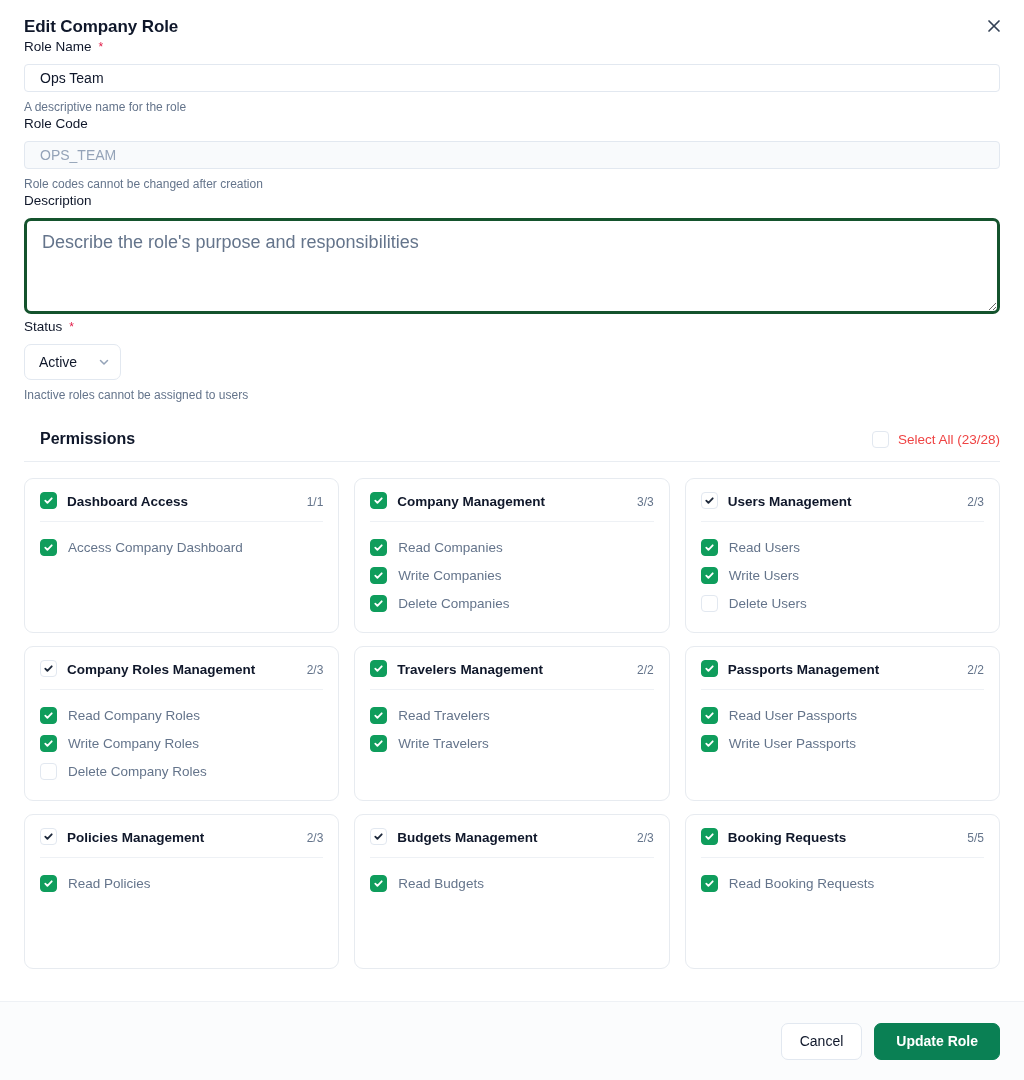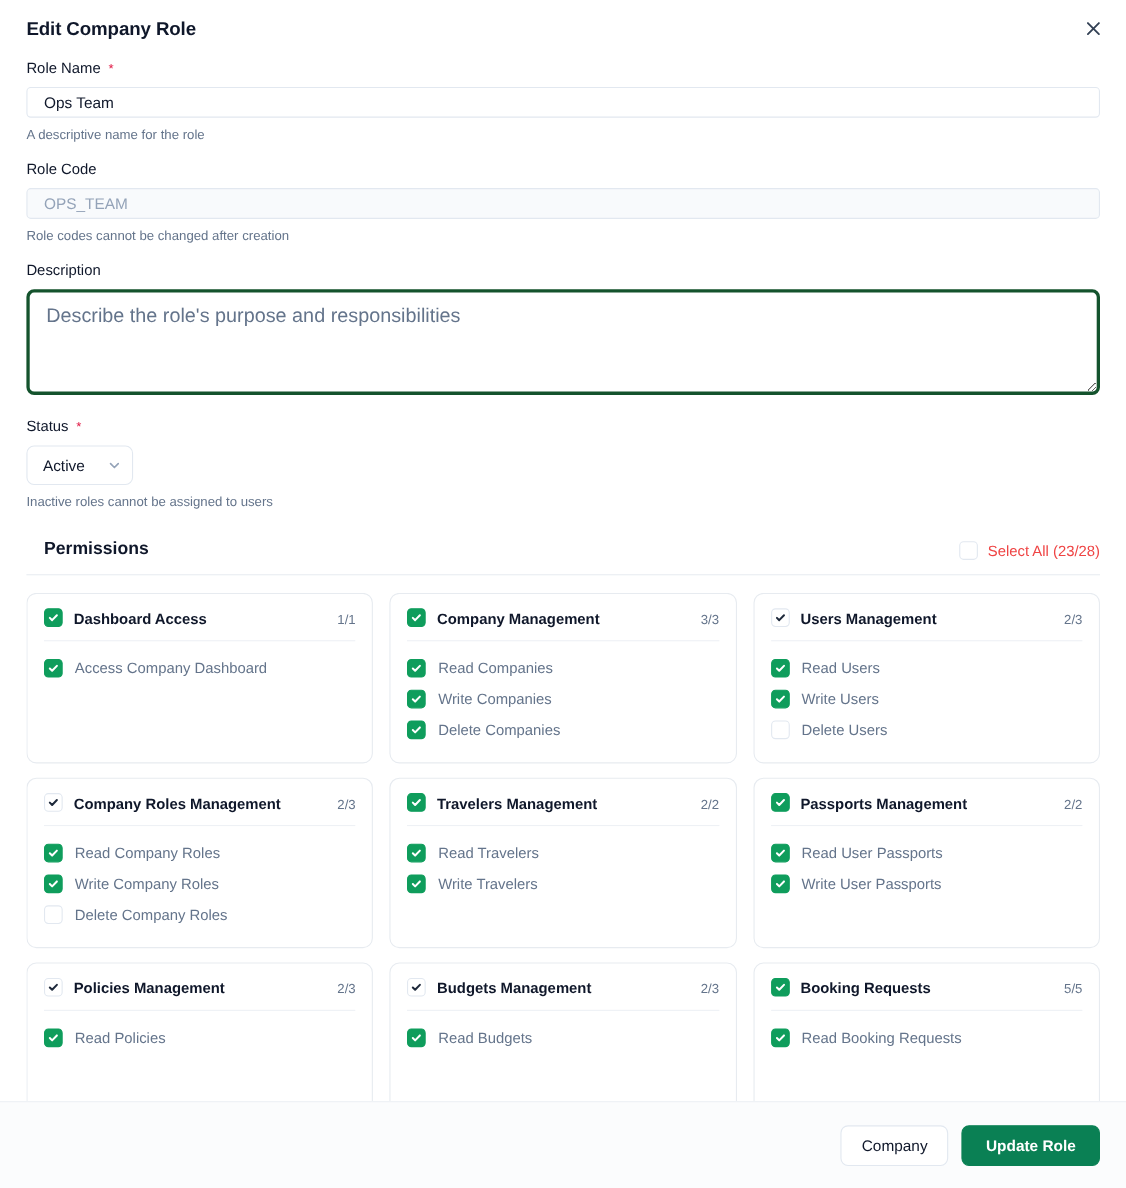--- a/index.html
+++ b/index.html
@@ -59,21 +59,21 @@
 
   
   .modal-body {
     flex: 1 1 auto;
     padding: 0 24px;
     overflow: hidden;
     display: flex;
     flex-direction: column;
   }
 
-  .field { margin-top: 15px; }
+  .field { }
 
   .field-label {
     font-size: 13.5px;
     color: #0f172a;
     line-height: 18px;
     display: flex;
     align-items: center;
     gap: 7px;
   }
   .req-star { color: #e11d48; font-size: 12px; line-height: 12px; }
@@ -616,16 +616,16 @@
                 </span>
                 <span class="perm-item-label">Read Booking Requests</span>
               </div>
             </div>
           </div>
         </div>
     </div>
   </div>
 
   <div class="modal-footer">
-    <button class="btn btn-cancel">Company</button>
+    <button class="btn btn-cancel">Cancel</button>
     <button class="btn btn-primary">Update Role</button>
   </div>
 </div>
 
 </body></html>

